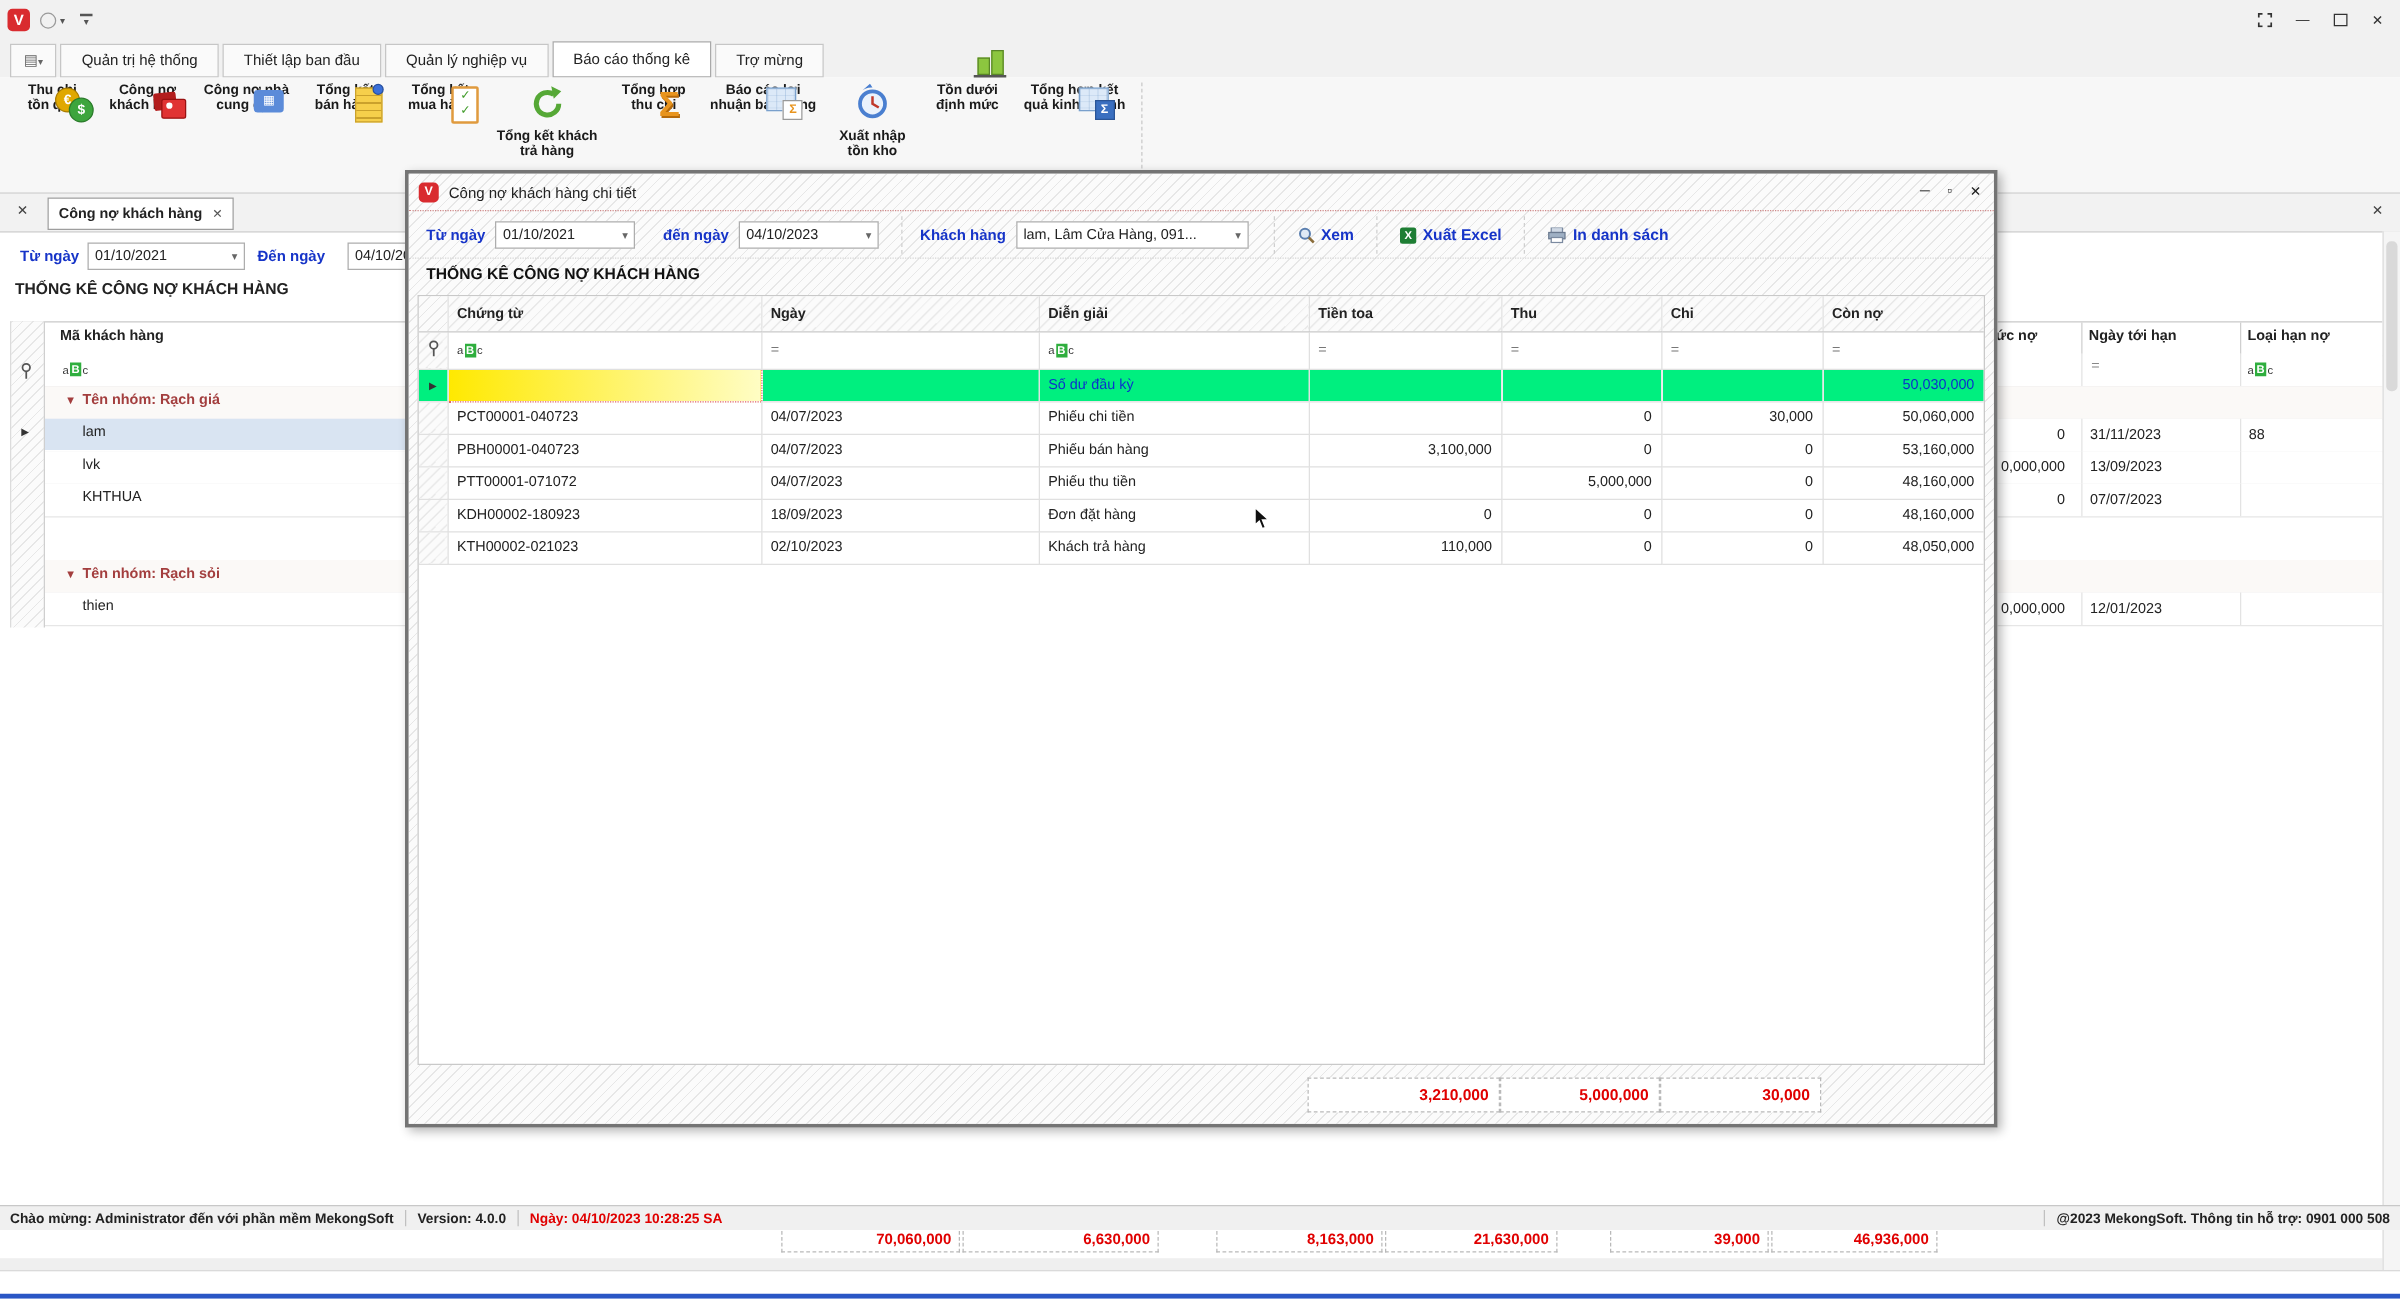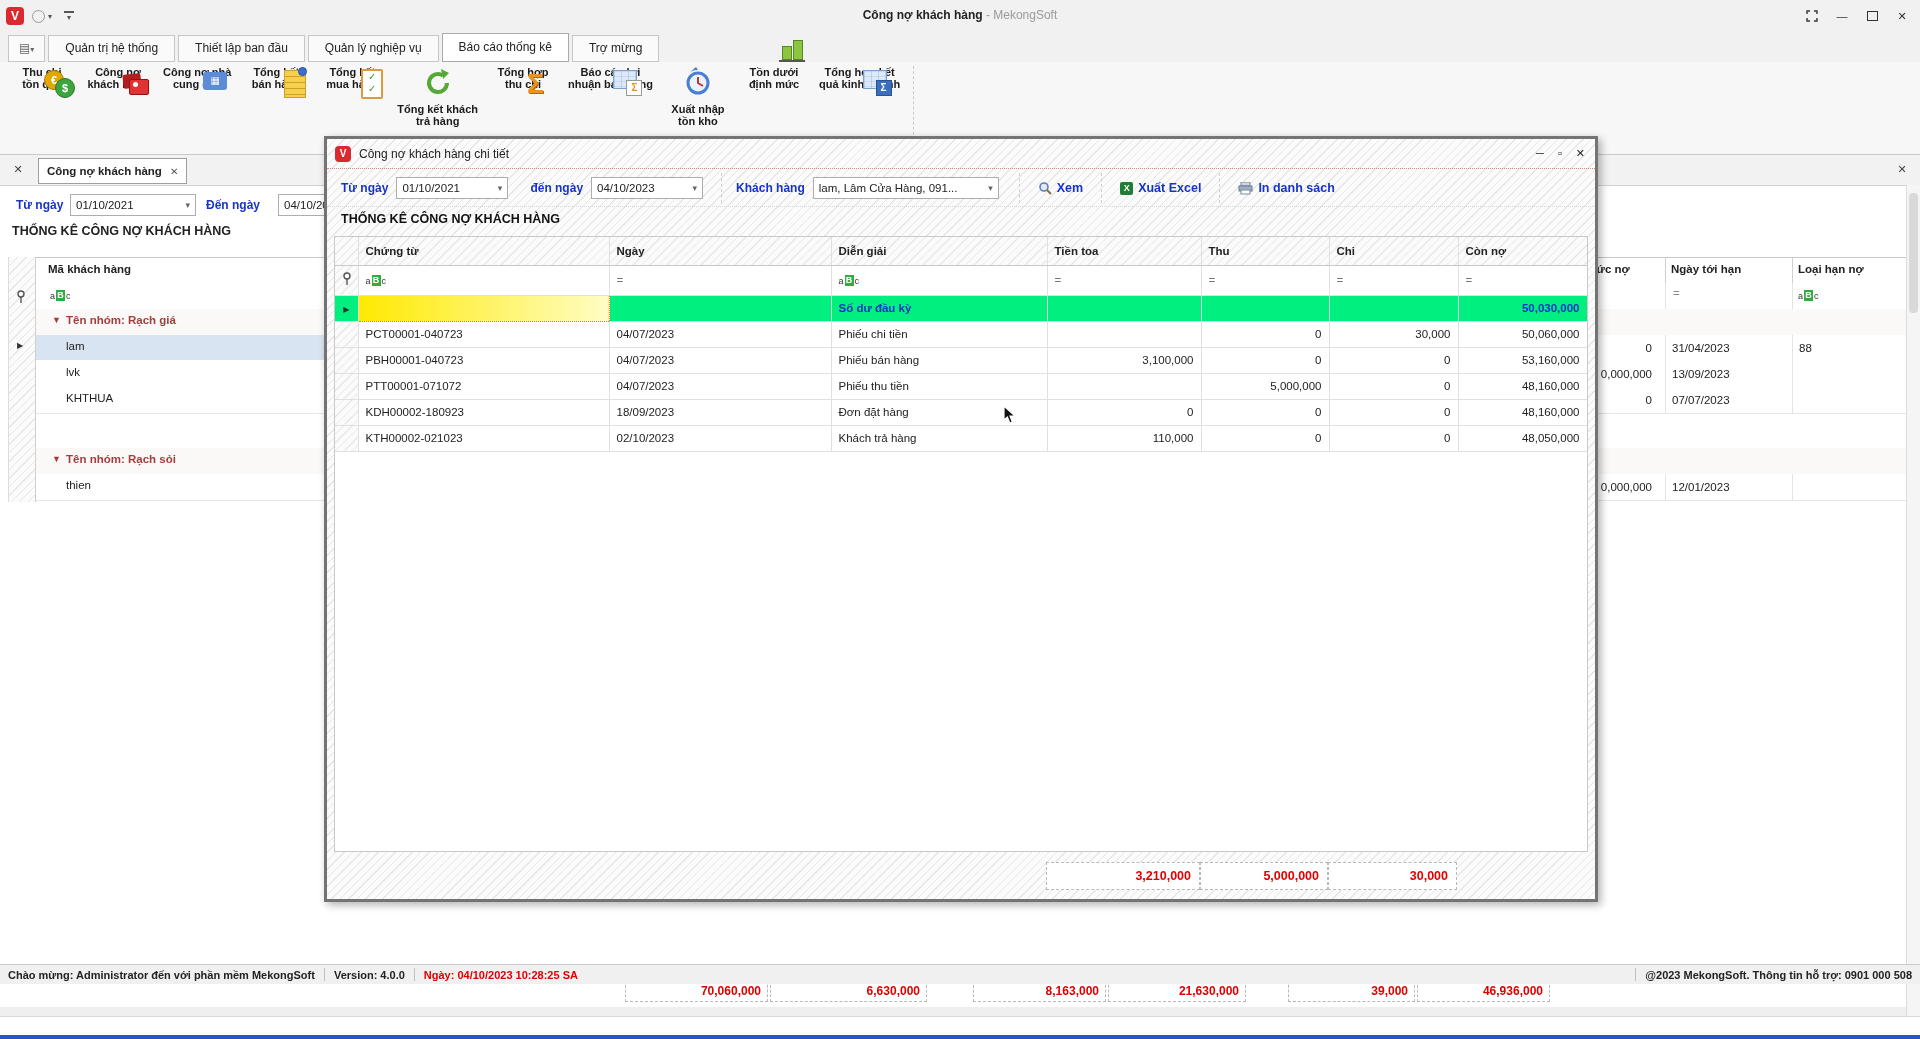--- a/index.html
+++ b/index.html
@@ -90,21 +90,21 @@
   .dlg-section{position:absolute;left:14px;top:73px;font-weight:bold;font-size:12.5px;color:#111}
   .gridbox{position:absolute;left:7px;top:97px;width:1254px;height:616px;border:1px solid #c9c9c9;background:#fff;overflow:hidden;box-sizing:border-box}
   table.dt{border-collapse:collapse;table-layout:fixed;width:1252px;font-size:11.5px}
   table.dt td,table.dt th{border-right:1px solid #e0e0e0;border-bottom:1px solid #e0e0e0;padding:0 7px;overflow:hidden;white-space:nowrap;box-sizing:border-box}
   table.dt th{text-align:left;font-weight:bold;height:28px;font-size:11.5px;border-bottom:1px solid #c9c9c9}
   tr.frow td{height:30px;color:#777}
   tr.drow td{height:26px}
   td.num,th.num{text-align:right}
   tr.green td{background:#00ef7f}
   tr.green td.ycell{background:linear-gradient(90deg,#ffe900,#fffdc4);border:1px dotted #e06666}
-  tr.green .gtxt{color:#0b33cc;font-weight:bold}
+  tr.green .gtxt{color:#0b33cc;font-weight:normal}
   td.ind,th.ind{padding:0;text-align:center;color:#333}
   .dfoot-cell{position:absolute;top:723px;height:28px;background:#fff;border:1px dashed #b9b9b9;color:#e00000;
               font-weight:bold;font-size:12.5px;text-align:right;line-height:26px;padding-right:8px;box-sizing:border-box}
   
   .summaryband{left:0;top:976px;width:1920px;height:30px;background:#fff;border-top:1px solid #cfcfcf;border-bottom:1px solid #cfcfcf}
   .hscroll{left:0;top:1007px;width:1920px;height:9px;background:#efefef;border-bottom:1px solid #dadada}
   .statusbar{left:0;top:964px;width:1920px;height:19px;background:#f0f0f0;border-top:1px solid #c8c8c8;
              display:flex;align-items:center;font-size:11px}
   .sb-sep{border-left:1px solid #c0c0c0;height:13px;margin:0 9px}
   .bluebar{left:0;top:1035px;width:1920px;height:4px;background:#2a56c5}
@@ -114,23 +114,20 @@
 </head>
 <body>
 
 <div class="stage">
 
   <div class="abs titlebar">
     <div class="abs vlogo">V</div>
     <div class="abs qa-circle"></div>
     <div class="abs qa-caret">▾</div>
     <div class="abs qa-grip">▾</div>
-    <div class="abs wtitle">
-      <span class="b">Công nợ khách hàng</span><span class="suffix"> - MekongSoft</span>
-    </div>
     <div class="abs wbtns">
       <div class="wbtn">
         <svg width="12" height="12" viewBox="0 0 12 12">
             <path d="M1 4V1h3M8 1h3v3M11 8v3H8M4 11H1V8" fill="none" stroke="#333" stroke-width="1.4"></path>
           </svg>
       </div>
       <div class="wbtn">—</div>
       <div class="wbtn">
           <span class="maxbox"></span>
         </div>
@@ -275,21 +272,21 @@
 
   <div class="abs grow grouprow" style="top:309px">
     <span class="abs" style="left:44px;top:6px;font-size:9px">▼</span>
     <span class="abs" style="left:58px;top:5px">Tên nhóm: Rạch giá</span>
   </div>
 
   <div class="abs grow" style="top:335px">
     <span class="abs" style="left:26px;top:0;width:560px;height:25px;background:#d9e4f2"></span>
     <span class="abs" style="left:58px;top:5px">lam</span>
     <span class="c-limit">0</span>
-    <span class="c-due">31/04/2023</span>
+    <span class="c-due">31/11/2023</span>
     <span class="c-type">88</span>
   </div>
 
   <div class="abs grow" style="top:361px">
     <span class="abs" style="left:58px;top:5px">lvk</span>
     <span class="c-limit">0,000,000</span>
     <span class="c-due">13/09/2023</span>
     <span class="c-type"></span>
   </div>
 

